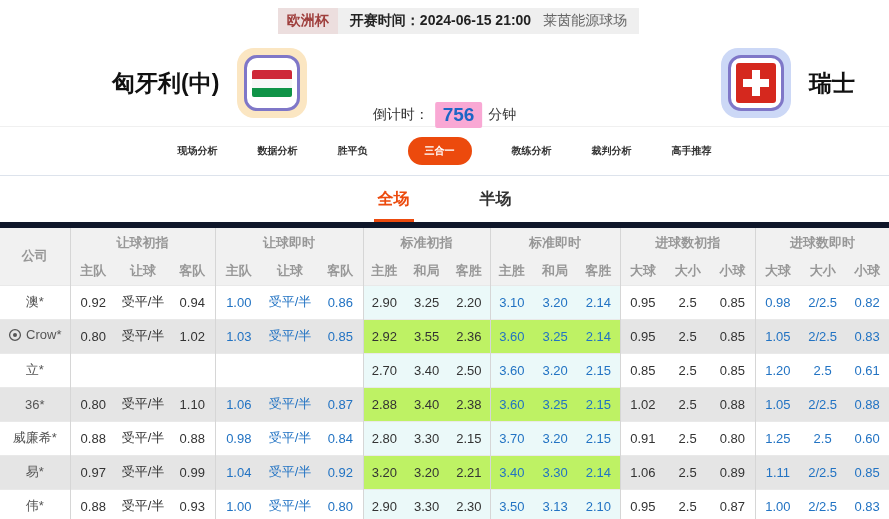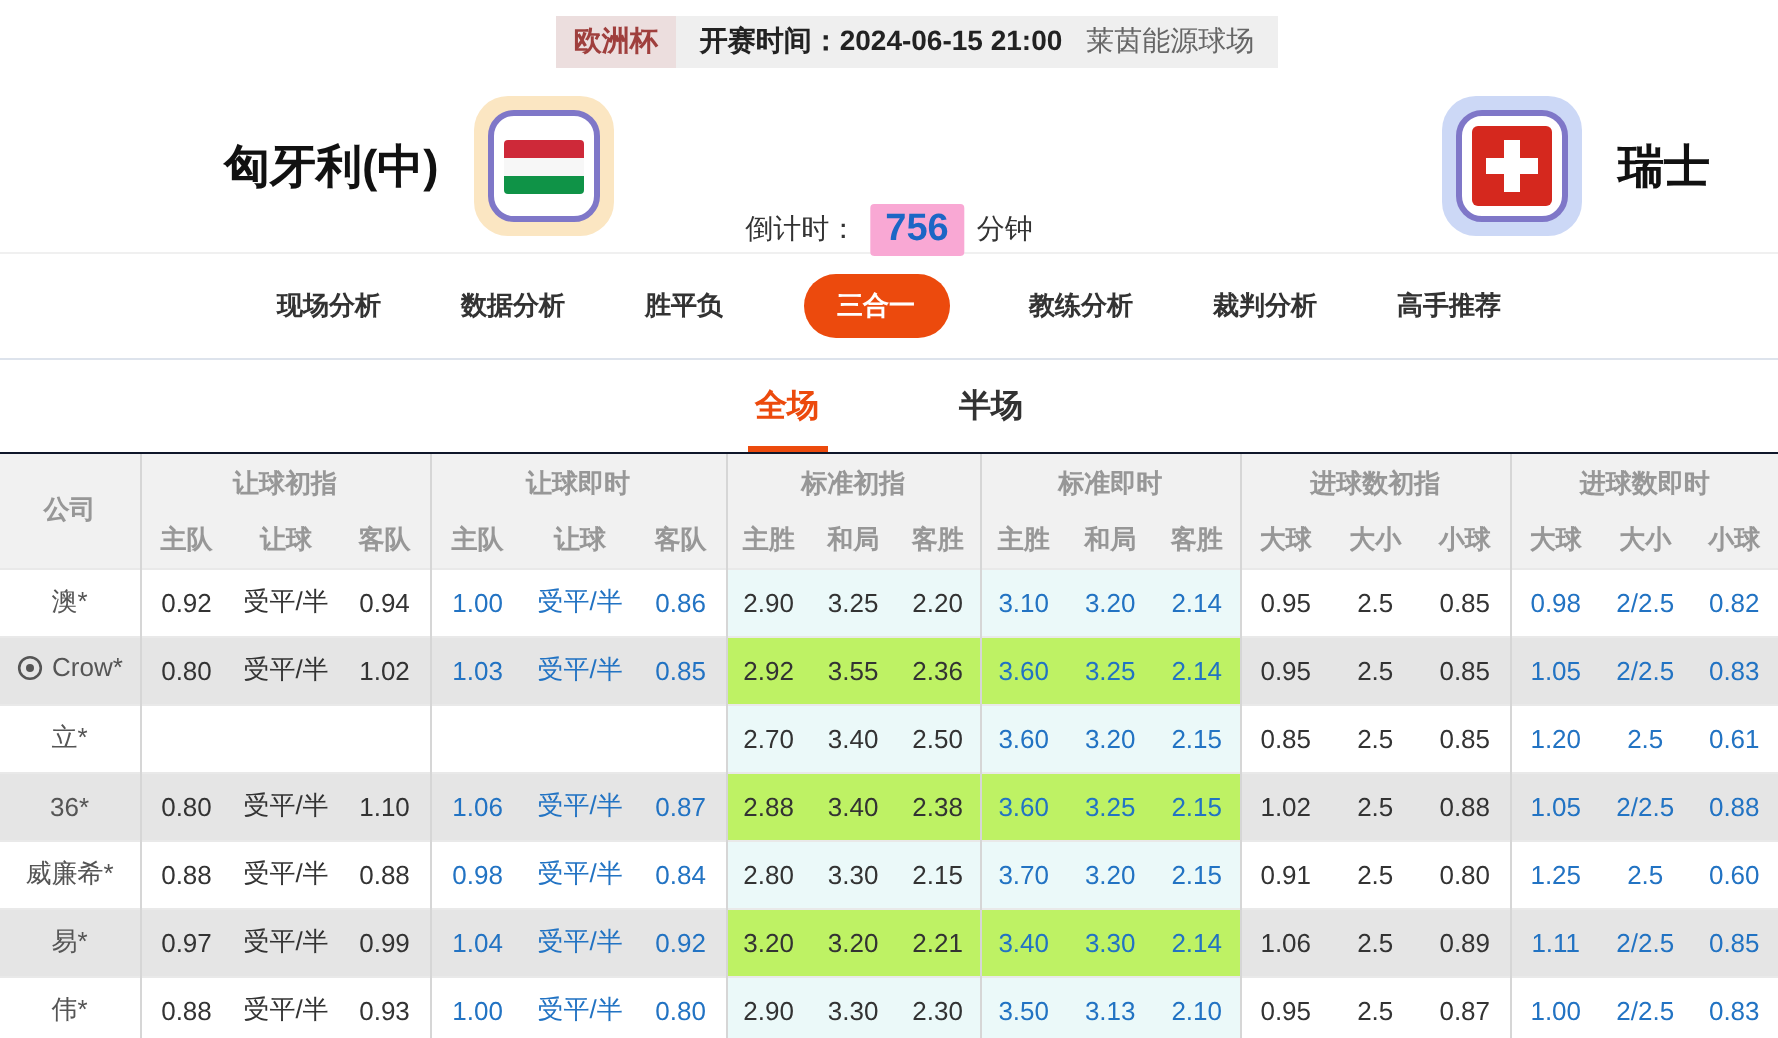--- a/index.html
+++ b/index.html
@@ -28,25 +28,25 @@
   .hu-flag .s2 { flex:1; background:#f7f7f7; }
   .hu-flag .s3 { flex:1; background:#0f9347; }
   .sui-flag { width:40px; height:40px; border-radius:3px; background:#d5281e; position:relative; }
   .sui-flag .cv { position:absolute; left:16px; top:7px; width:8px; height:26px; background:#fff; }
   .sui-flag .ch { position:absolute; left:7px; top:16px; width:26px; height:8px; background:#fff; }
   .countdown { position:absolute; left:50%; top:50%; transform:translate(-50%,-50%); display:flex; align-items:center; gap:6px; font-size:14px; color:#333;margin-top:32px; }
   .cd-value { background:#f9a8d4; color:#1c66c5; font-weight:bold; font-size:19px; padding:2px 8px; border-radius:2px; }
 
   
   .nav { display:flex; justify-content:center; align-items:center; gap:40px; padding:10px 0; border-top:1px solid #f0f0f0; border-bottom:1px solid #dde3ec; }
-  .nav-item { font-size:13px; font-weight:bold; color:#333; cursor:pointer; }
+  .nav-item { font-size:10px; font-weight:bold; color:#333; cursor:pointer; }
   .nav-item.active { background:#ec4a0d; color:#fff; border-radius:17px; padding:7px 17px; }
 
   
-  .subtabs { display:flex; justify-content:center; gap:62px; padding-top:13px; border-bottom:1px solid #0f172a; }
+  .subtabs { display:flex; justify-content:center; gap:62px; padding-top:13px; border-bottom:6px solid #0f172a; }
   .subtab { font-size:16px; font-weight:bold; color:#333; padding:0 4px 9px; cursor:pointer; border-bottom:3px solid transparent; }
   .subtab.active { color:#ec4a0d; border-bottom-color:#ec4a0d; }
 
   
   table { border-collapse:collapse; table-layout:fixed; width:889px; }
   th, td { text-align:center; font-size:13px; overflow:hidden; white-space:nowrap; }
   thead th { background:#f1f1f1; color:#979797; font-weight:bold; }
   thead tr:first-child th { height:30px; }
   thead tr:last-child th { height:27px; }
   tbody td { height:34px; color:#333; border-top:1px solid #e9e9e9; }

